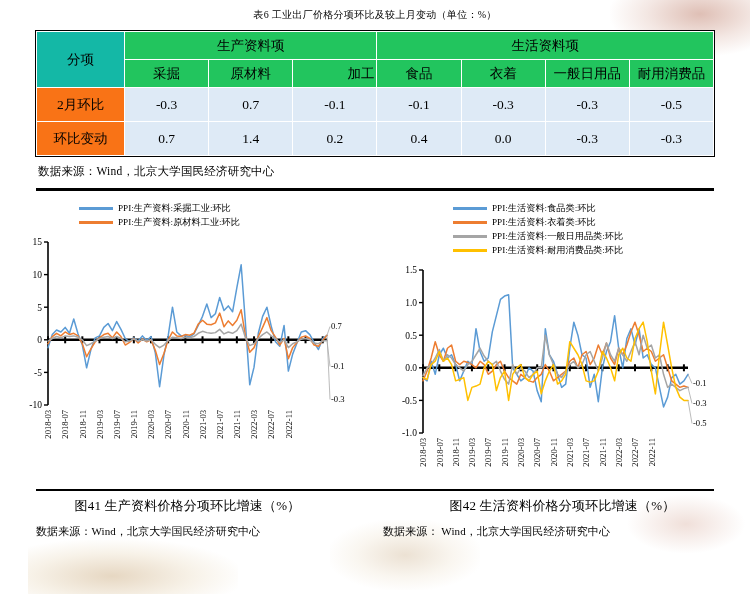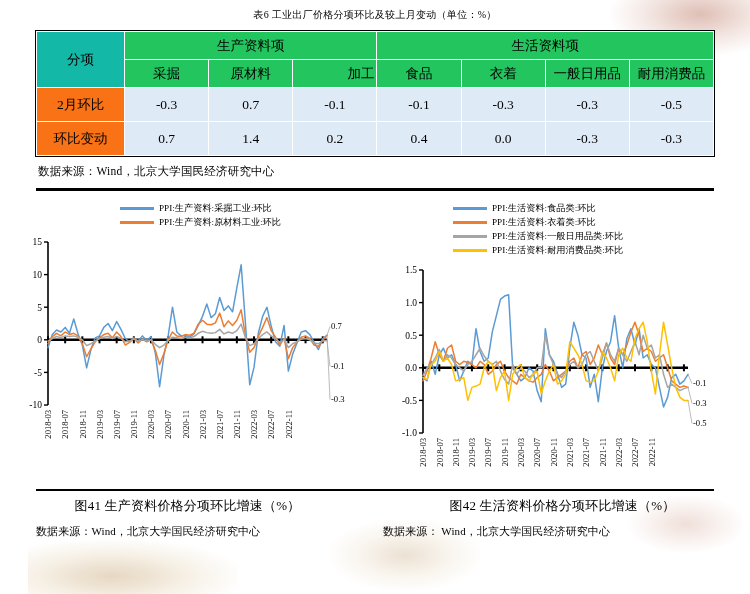--- a/index.html
+++ b/index.html
@@ -59,21 +59,21 @@
   .rule{height:2.5px;background:#000;margin:0 36px;}
   .rule-top{margin-top:9px;}
 
   
   .charts{display:flex;width:750px;}
   .chart-box{width:375px;position:relative;}
   .legend{padding-top:11px;}
   .legend-row{display:flex;align-items:center;line-height:13px;margin-bottom:1px;}
   .lg-line{width:34px;height:3px;flex:0 0 34px;margin-right:5px;}
   .lg-text{font-size:9.2px;font-family:"Liberation Serif","DejaVu Serif",serif;white-space:nowrap;}
-  .legend.l1{padding-left:120px;}
+  .legend.l1{padding-left:79px;}
   .legend.l2{padding-left:78px;}
 
   .plot{position:relative;}
 
   .cap{
     text-align:center;font-size:13px;margin-top:6px;letter-spacing:.2px;
   }
   .cap-src{
     font-size:11px;margin-top:9px;letter-spacing:.1px;
   }

